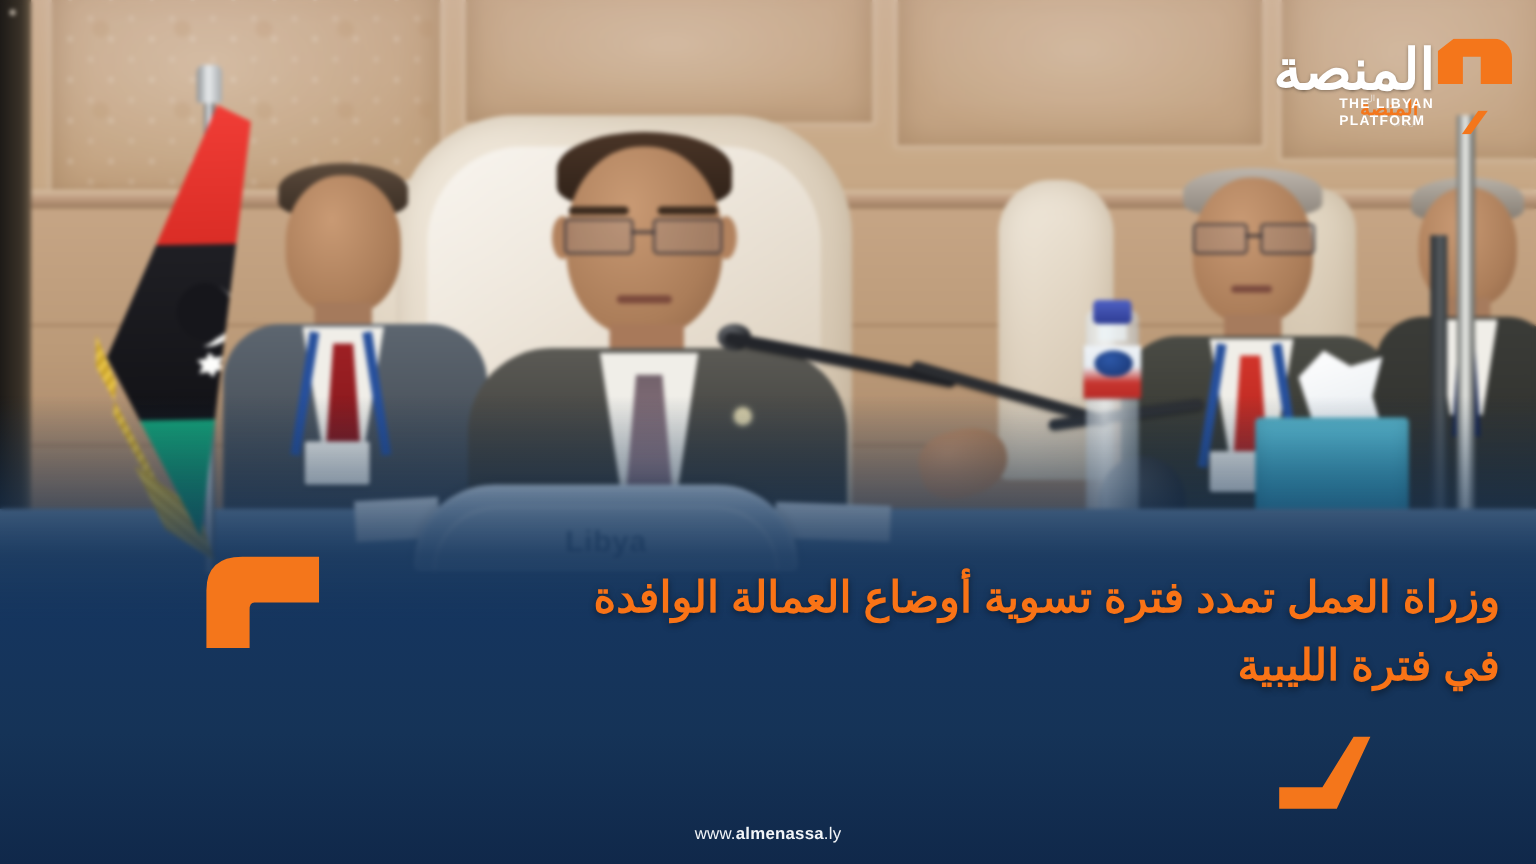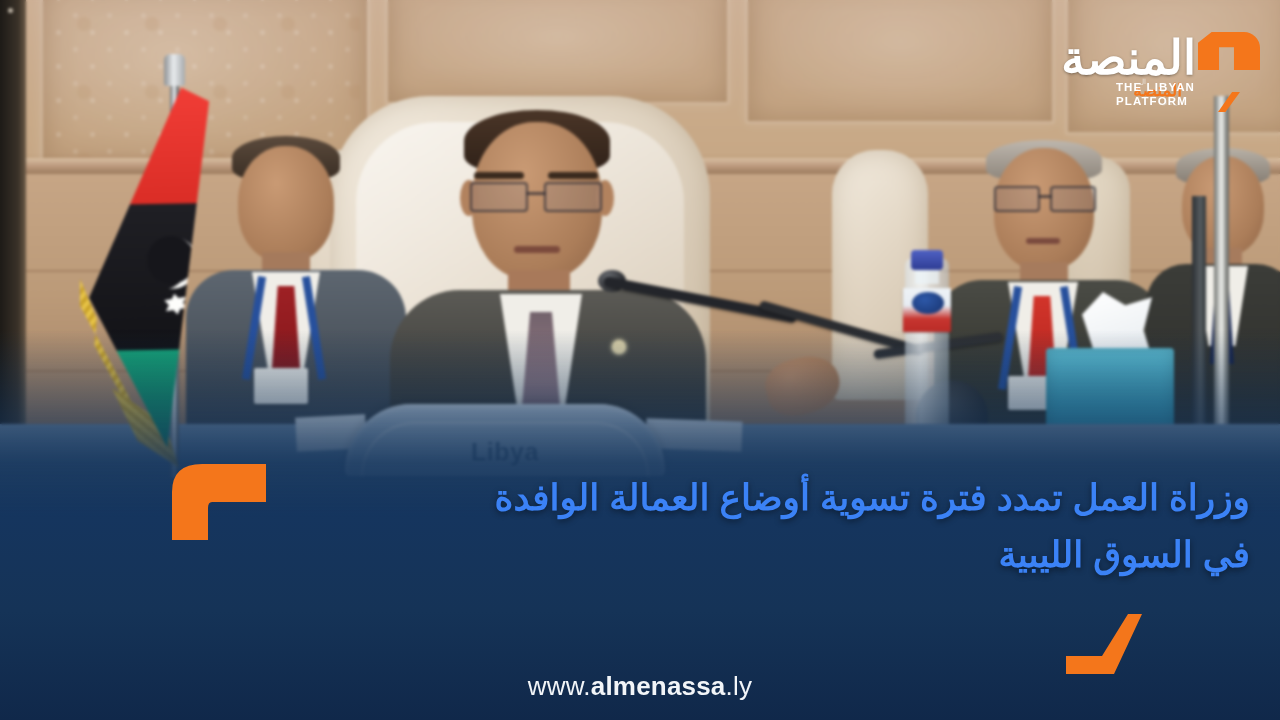--- a/index.html
+++ b/index.html
@@ -436,30 +436,30 @@
   }
   .bracket-tl svg { display:block; }
   .bracket-br {
     position:absolute; left:1062px; top:612px; width:92px; height:72px;
   }
 
   
   #headline {
     position:absolute; right:30px; top:470px; width:980px;
     direction:rtl; text-align:right;
-    color:#3b82f6;
+    color:#f97316;
     font-size:36px; font-weight:bold; line-height:1.58;
     text-shadow:0 2px 6px rgba(0,0,0,.45);
   }
   #headline .hl-line { display:block; }
 
   
   #site-url {
     position:absolute; left:0; right:0; bottom:18px;
-    text-align:center; font-size:26px; color:#f2f5f8;
+    text-align:center; font-size:14px; color:#f2f5f8;
     letter-spacing:.2px;
   }
   #site-url .strong { font-weight:bold; }
 </style>
 </head>
 <body>
 
 <div id="card">
 
   <div id="photo">
@@ -604,18 +604,18 @@
   </div>
 
   <div class="bracket-br">
     <svg width="92" height="72" viewBox="0 0 92 72">
       <path d="M66 2 L80 2 L52 62 L4 62 L4 44 L40 44 Z" fill="#f4761b"></path>
     </svg>
   </div>
 
   <div id="headline">
     <span class="hl-line">وزراة العمل تمدد فترة تسوية أوضاع العمالة الوافدة</span>
-    <span class="hl-line">في السوق الليبية</span>
+    <span class="hl-line">في فترة الليبية</span>
   </div>
 
   <div id="site-url"><span>www.</span><span class="strong">almenassa</span><span>.ly</span></div>
 
 </div>
 
 </body></html>

